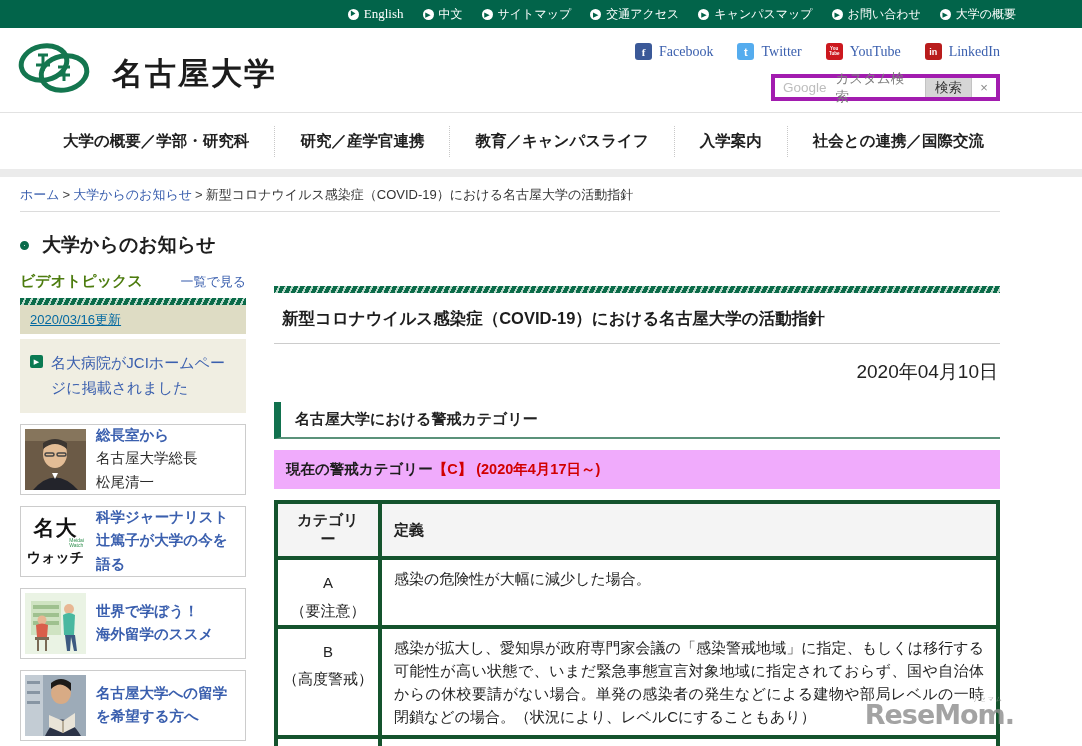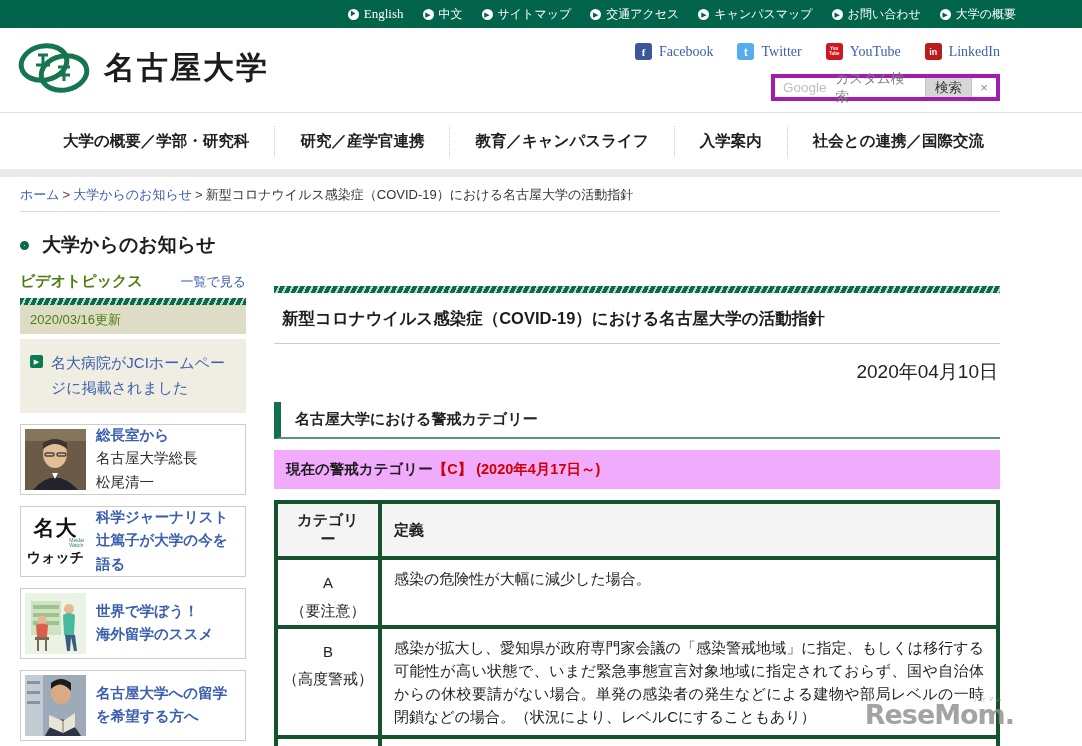--- a/index.html
+++ b/index.html
@@ -14,21 +14,21 @@
     align-items:center; gap:19px; padding-right:66px;
   }
   .tb-link { display:flex; align-items:center; gap:5px; color:#fff; font-size:12px; cursor:pointer; }
   .tb-link.en { font-family:"Liberation Serif",serif; font-size:13px; }
   .tb-icon {
     width:11px; height:11px; border-radius:50%; background:#fff; color:#02644a;
     font-size:7px; line-height:11px; display:inline-flex; align-items:center; justify-content:center;
   }
   
   .header { height:84px; position:relative; background:#fff; }
-  .logo { position:absolute; left:18px; top:13px; display:flex; align-items:center; gap:12px; cursor:pointer; }
+  .logo { position:absolute; left:18px; top:13px; display:flex; align-items:flex-end; gap:20px; cursor:pointer; }
   .logo-text { font-size:31px; font-weight:bold; color:#1c1c1c; letter-spacing:2px; }
   .social { position:absolute; right:82px; top:15px; display:flex; gap:24px; }
   .social-link { display:flex; align-items:center; gap:7px; cursor:pointer; }
   .social-label { font-family:"Liberation Serif",serif; font-size:14px; color:#3a5fae; }
   .s-icon {
     width:17px; height:17px; border-radius:3px; color:#fff; font-weight:bold;
     display:inline-flex; align-items:center; justify-content:center; font-size:11px;
   }
   .s-fb { background:#3b5998; font-family:"Liberation Serif",serif; }
   .s-tw { background:#55acee; }
@@ -57,21 +57,21 @@
   .columns { display:flex; gap:28px; align-items:flex-start; }
   
   .sidebar { width:226px; flex-shrink:0; }
   .video-header { display:flex; justify-content:space-between; align-items:baseline; margin-bottom:7px; }
   .video-title { font-size:15px; font-weight:bold; color:#4d7c0f; }
   .view-all { font-size:13px; color:#3a5fae; cursor:pointer; }
   .hatch {
     height:7px;
     background:repeating-linear-gradient(115deg,#0b6b49 0px,#0b6b49 4px,#bcd9cb 4px,#bcd9cb 6px);
   }
-  .date-box { background:#dedcc4; padding:6px 10px 5px; font-size:13px; color:#4d7c0f; }
+  .date-box { background:#dedcc4; padding:6px 10px 5px; font-size:13px; color:#0369a1;text-decoration:underline; }
   .video-link-box { background:#f0eee2; margin-top:5px; padding:12px 10px; display:flex; gap:8px; cursor:pointer; }
   .play-icon { flex-shrink:0; width:13px; height:13px; margin-top:4px; background:#0a7a52; color:#fff; font-size:7px; display:flex; align-items:center; justify-content:center; border-radius:2px; }
   .video-link-text { font-size:15px; line-height:1.65; color:#3a5fae; }
   .side-box { border:1px solid #ccc; margin-top:11px; height:71px; padding:4px 8px 4px 4px; display:flex; gap:10px; align-items:center; cursor:pointer; background:#fff; }
   .side-img { width:61px; height:61px; flex-shrink:0; overflow:hidden; }
   .side-text { font-size:14.5px; line-height:1.6; }
   .side-blue { color:#3a5fae; font-weight:bold; white-space:pre-line; }
   .side-black { color:#2a2a2a; font-weight:normal; }
   .meidai-logo { width:61px; height:61px; display:flex; flex-direction:column; justify-content:center; align-items:center; background:#fff; }
   .mw-big { font-size:21px; font-weight:bold; color:#111; line-height:1; letter-spacing:1px; }

